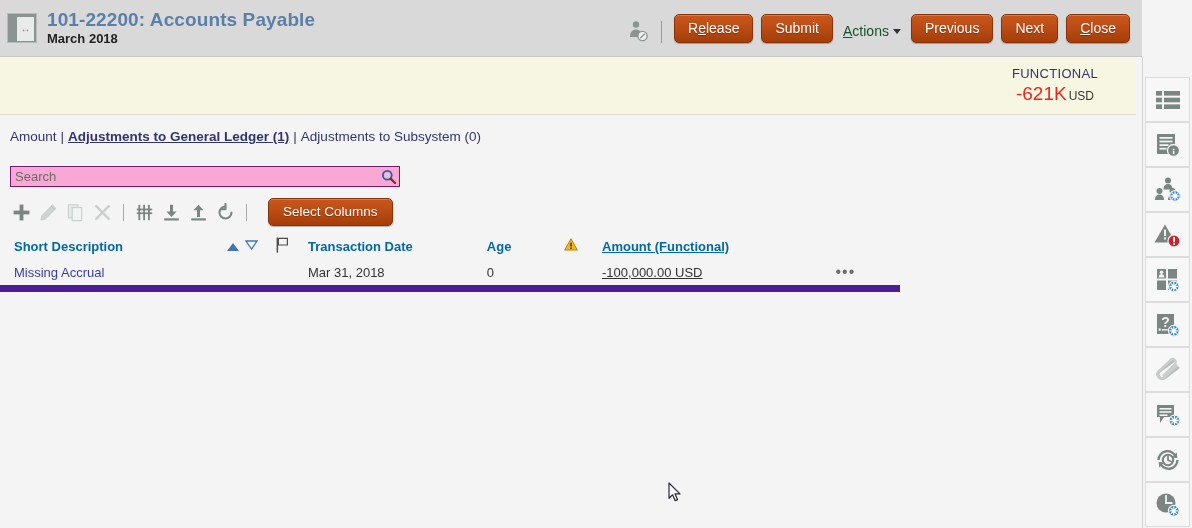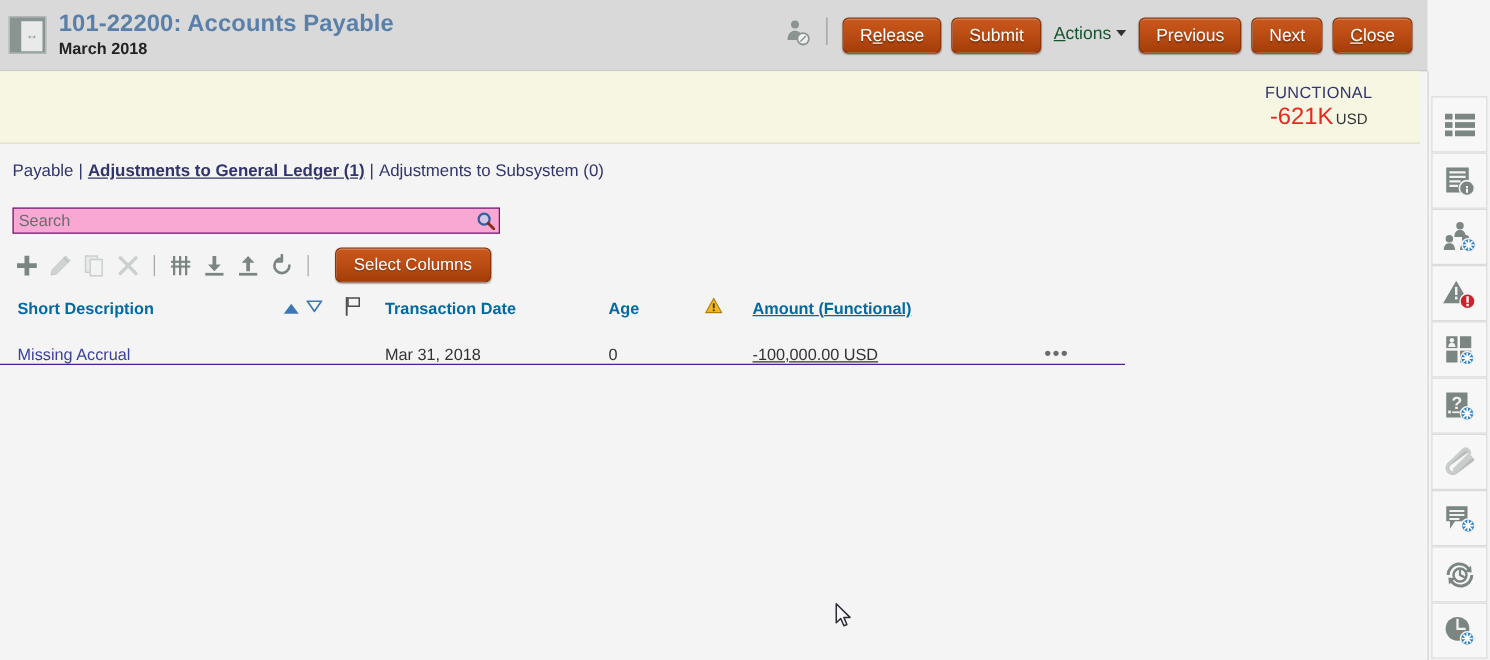--- a/index.html
+++ b/index.html
@@ -50,21 +50,21 @@
   .title-main {
     font-size: 19px; font-weight: bold;
     color: #5a7fa8; letter-spacing: .1px;
   }
   .title-sub {
     font-size: 13px; font-weight: bold;
     color: #222; margin-top: 1px;
   }
   .header-spacer { flex: 1 1 auto; }
   .header-actions {
-    display: flex; align-items: flex-start; gap: 8px;
+    display: flex; align-items: flex-end; gap: 8px;
     margin-right: 12px; flex: 0 0 auto;
   }
   .person-icon { width: 22px; height: 24px; position: relative; cursor: pointer; }
   .vsep { width: 1px; height: 22px; background: #9a9a9a; margin: 0 4px; }
 
   .btn {
     font-family: "Liberation Sans", sans-serif;
     font-size: 14px; color: #fff;
     padding: 5px 13px 6px;
     border: 1px solid #8a3208;
@@ -161,22 +161,21 @@
     position: absolute; left: 0; top: 232px;
     width: 900px;
   }
   .trow { display: flex; align-items: center; }
   .thead { height: 28px; }
   .thead .cell {
     font-size: 13px; font-weight: bold; color: #0369a1;
   }
   .tbody-row {
     height: 32px;
-    border-bottom: 1px solid #4c1d95;
-    align-items: flex-end;
+    border-bottom: 7px solid #4c1d95;
   }
   .tbody-row .cell { font-size: 13px; color: #333; }
   .c-desc   { width: 228px; padding-left: 14px; }
   .c-sort   { width: 50px; }
   .c-flag   { width: 32px; }
   .c-date   { width: 180px; }
   .c-age    { width: 78px; }
   .c-warn   { width: 38px; }
   .c-amt    { width: 190px; text-decoration: underline; }
   .c-menu   { width: 110px; text-align: center; }
@@ -266,21 +265,21 @@
   <div class="warnbar">
     <div class="warn-right">
       <div class="func-label">FUNCTIONAL</div>
       <div class="func-amt">
         <span class="val">-621K</span><span class="cur">USD</span>
       </div>
     </div>
   </div>
 
   <div class="tabs">
-    <a>Payable</a><span class="sep">|</span><a class="active">Adjustments to General Ledger (1)</a><span class="sep">|</span><a>Adjustments to Subsystem (0)</a>
+    <a>Amount</a><span class="sep">|</span><a class="active">Adjustments to General Ledger (1)</a><span class="sep">|</span><a>Adjustments to Subsystem (0)</a>
   </div>
 
   <div class="searchwrap">
     <input type="text" placeholder="Search" style="">
     <span class="search-icon">
       <svg width="15" height="15" viewBox="0 0 15 15">
         <circle cx="6.3" cy="6.3" r="4.4" fill="none" stroke="#2e5f9e" stroke-width="1.8"></circle>
         <circle cx="6.3" cy="6.3" r="3" fill="#bdd6ef" opacity=".7"></circle>
         <path d="M9.6 9.6 L14 14" stroke="#8a2a12" stroke-width="2.2" stroke-linecap="round"></path>
       </svg>

